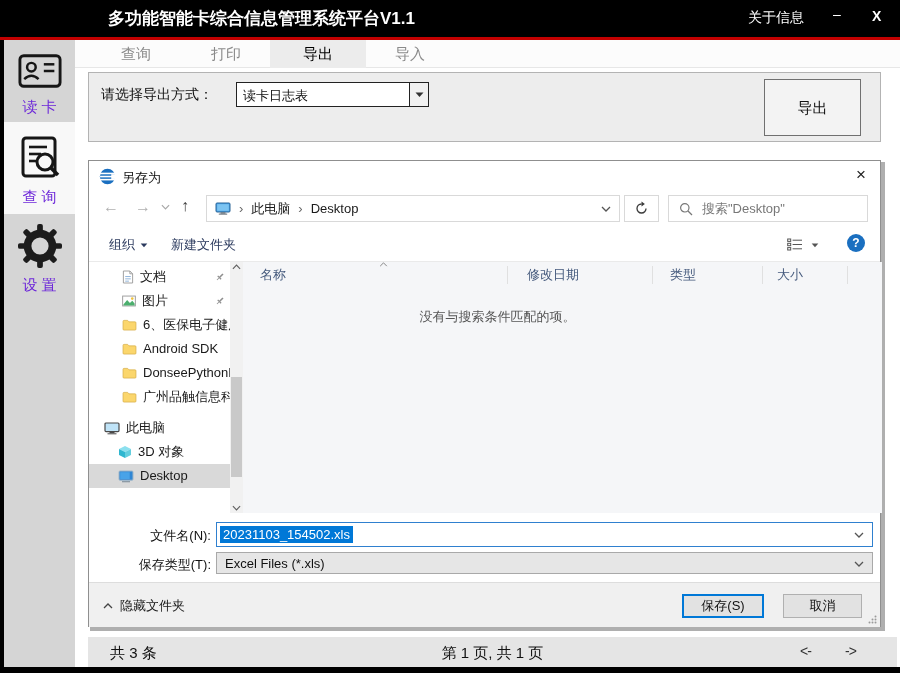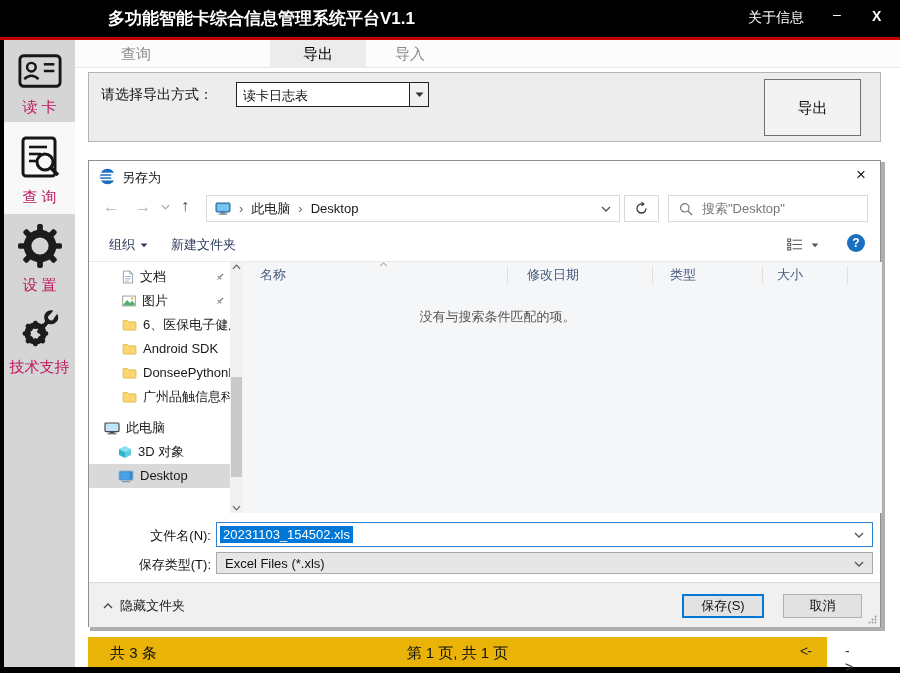--- a/index.html
+++ b/index.html
@@ -16,21 +16,21 @@
   .tb-about { position:absolute; left:748px; top:9px; font-size:14px; cursor:pointer; }
   .tb-min { position:absolute; left:833px; top:6px; font-size:14px; cursor:pointer; }
   .tb-close { position:absolute; left:872px; top:8px; font-size:14px; font-weight:bold; cursor:pointer; }
   .redline { position:absolute; left:0; top:37px; width:900px; height:3px; background:#c30000; }
 
   
   .sidebar { position:absolute; left:4px; top:40px; width:71px; height:627px; background:#d5d5d5; }
   .side-item { position:absolute; left:0; width:71px; text-align:center; cursor:pointer; }
   .side-item .sicon { display:inline-block; }
   .side-item.selected { background:#f8f8f8; }
-  .side-label { font-size:15px; color:#be185d; margin-top:4px; white-space:nowrap; }
+  .side-label { font-size:15px; color:#6d28d9; margin-top:4px; white-space:nowrap; }
   .si-1 { top:8px; height:72px; padding-top:4px; }
   .si-2 { top:82px; height:92px; padding-top:14px; }
   .si-3 { top:182px; height:74px; padding-top:2px; }
   .si-4 { top:266px; height:76px; padding-top:2px; }
 
   
   .main { position:absolute; left:75px; top:40px; width:825px; height:627px; background:#fff; }
 
   .tabbar { position:absolute; left:0; top:0; width:825px; height:28px; background:#fcfcfc; border-bottom:1px solid #e7e7e7; }
   .tab { position:absolute; top:0; width:96px; height:28px; line-height:27px; text-align:center; font-size:15px; color:#8a8a8a; cursor:pointer; }
@@ -107,21 +107,21 @@
   .stype-value { position:absolute; left:8px; top:3px; font-size:13px; }
   .stype-combo .combo-chev { top:8px; }
 
   .dlg-footer { position:absolute; left:0; top:421px; width:100%; height:45px; background:#f0f0f0; border-top:1px solid #dddddd; }
   .hide-folders { position:absolute; left:14px; top:14px; font-size:13px; color:#1a1a1a; cursor:pointer; display:flex; align-items:center; gap:7px; }
   .btn-save { position:absolute; left:593px; top:11px; width:82px; height:24px; background:#e2e2e2; border:2px solid #0078d7; font-size:13px; text-align:center; line-height:20px; cursor:pointer; }
   .btn-cancel { position:absolute; left:694px; top:11px; width:79px; height:24px; background:#e2e2e2; border:1px solid #b0b0b0; font-size:13px; text-align:center; line-height:22px; cursor:pointer; }
   .grip { position:absolute; right:3px; bottom:3px; }
 
   
-  .status-bar { position:absolute; left:13px; top:597px; width:739px; height:30px; background:#eab308; }
+  .status-bar { position:absolute; left:13px; top:597px; width:809px; height:30px; background:#e5e5e5; }
   .sb-total { position:absolute; left:22px; top:7px; font-size:15px; }
   .sb-page { position:absolute; left:0; top:7px; width:100%; text-align:center; font-size:15px; }
   .sb-prev { position:absolute; left:712px; top:6px; font-size:14px; color:#333; cursor:pointer; letter-spacing:-1px; }
   .sb-next { position:absolute; left:757px; top:6px; font-size:14px; color:#333; cursor:pointer; letter-spacing:-1px; }
 </style>
 </head>
 <body>
 
 <div class="titlebar">
   <div class="win-title">多功能智能卡综合信息管理系统平台V1.1</div>
@@ -168,49 +168,27 @@
           <rect x="20" y="0" width="6" height="10" rx="2" transform="rotate(180 23 23)"></rect>
           <rect x="20" y="0" width="6" height="10" rx="2" transform="rotate(225 23 23)"></rect>
           <rect x="20" y="0" width="6" height="10" rx="2" transform="rotate(270 23 23)"></rect>
           <rect x="20" y="0" width="6" height="10" rx="2" transform="rotate(315 23 23)"></rect>
         </g>
         <circle cx="23" cy="23" r="13" fill="none" stroke="#1c1c1c" stroke-width="8"></circle>
       </svg>
     </span>
     <div class="side-label">设 置</div>
   </div>
-  <div class="side-item si-4">
-    <span class="sicon">
-      <svg width="42" height="42" viewBox="0 0 46 46">
-        <g fill="#1c1c1c">
-          <rect x="15.5" y="14" width="5" height="9" rx="2"></rect>
-          <rect x="15.5" y="14" width="5" height="9" rx="2" transform="rotate(45 18 28)"></rect>
-          <rect x="15.5" y="14" width="5" height="9" rx="2" transform="rotate(90 18 28)"></rect>
-          <rect x="15.5" y="14" width="5" height="9" rx="2" transform="rotate(135 18 28)"></rect>
-          <rect x="15.5" y="14" width="5" height="9" rx="2" transform="rotate(180 18 28)"></rect>
-          <rect x="15.5" y="14" width="5" height="9" rx="2" transform="rotate(225 18 28)"></rect>
-          <rect x="15.5" y="14" width="5" height="9" rx="2" transform="rotate(270 18 28)"></rect>
-          <rect x="15.5" y="14" width="5" height="9" rx="2" transform="rotate(315 18 28)"></rect>
-        </g>
-        <circle cx="18" cy="28" r="9" fill="none" stroke="#1c1c1c" stroke-width="6"></circle>
-        <g transform="rotate(40 32 14)">
-          <circle cx="32" cy="9" r="5.5" fill="none" stroke="#1c1c1c" stroke-width="4.5"></circle>
-          <rect x="29.2" y="1" width="5.6" height="6.5" fill="#d5d5d5"></rect>
-          <rect x="29.8" y="13.5" width="4.4" height="18" rx="1.5" fill="#1c1c1c"></rect>
-        </g>
-      </svg>
-    </span>
-    <div class="side-label">技术支持</div>
-  </div>
 </div>
 
 <div class="main">
 
   <div class="tabbar">
     <div class="tab tab-0">查询</div>
+    <div class="tab tab-1">打印</div>
     <div class="tab tab-2 selected">导出</div>
     <div class="tab tab-3">导入</div>
   </div>
 
   <div class="export-panel">
     <div class="ep-label">请选择导出方式：</div>
     <div class="ep-combo">
       <span class="ep-combo-value">读卡日志表</span>
       <span class="ep-combo-btn">
         <svg width="9" height="6" viewBox="0 0 9 6">

